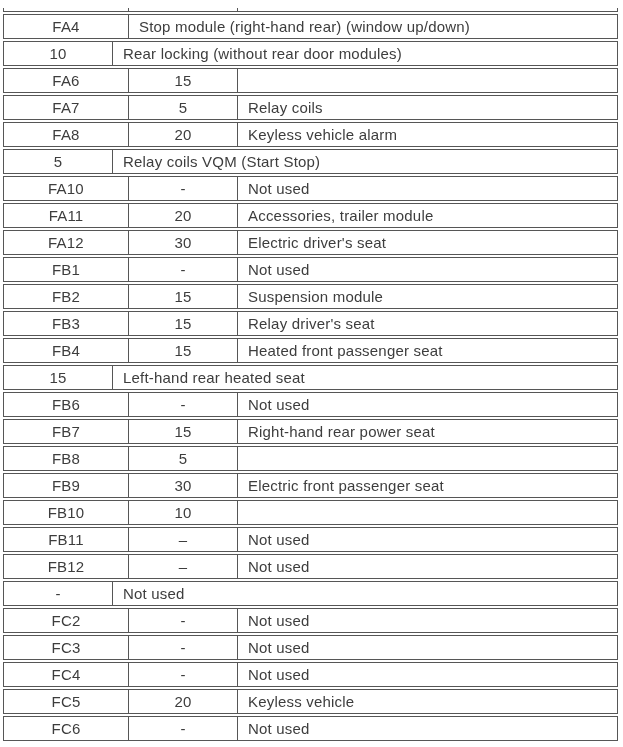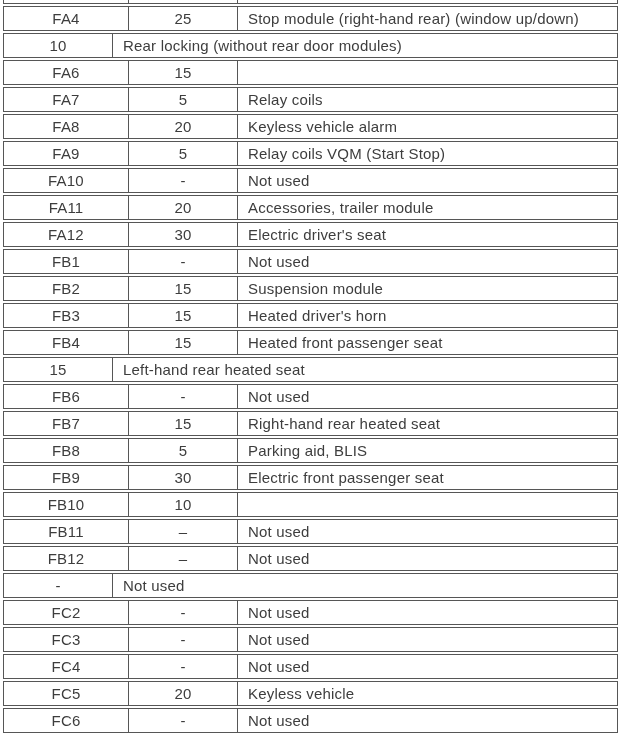--- a/index.html
+++ b/index.html
@@ -10,21 +10,21 @@
   * { box-sizing: border-box; margin: 0; padding: 0; }
   html, body {
     width: 623px;
     background: var(--bg-color);
     font-family: "Liberation Sans", sans-serif;
   }
   body { height: 747px; overflow: hidden; }
   .table-wrap {
     margin-left: 3px;
     width: 615px;
-    padding-top: 0;
+    padding-top: 8px;
   }
   
   .cut-row {
     height: 4px;
     border: 1px solid var(--border-color);
     border-top: none;
     margin-bottom: 2px;
     display: flex;
   }
   .cut-row .c1, .cut-row .c2 { height: 100%; }
@@ -66,21 +66,20 @@
 
 <div class="table-wrap">
   <div class="cut-row">
     <div class="c1"></div>
     <div class="c2"></div>
     <div class="c3"></div>
   </div>
   <div>
   <div class="fuse-row">
     <div class="c1">FA4</div>
-    <div class="c2">25</div>
     <div class="c3">Stop module (right-hand rear) (window up/down)</div>
   </div>
 
   <div class="fuse-row">
     <div class="c2">10</div>
     <div class="c3">Rear locking (without rear door modules)</div>
   </div>
 
   <div class="fuse-row">
     <div class="c1">FA6</div>
@@ -93,21 +92,20 @@
     <div class="c3">Relay coils</div>
   </div>
 
   <div class="fuse-row">
     <div class="c1">FA8</div>
     <div class="c2">20</div>
     <div class="c3">Keyless vehicle alarm</div>
   </div>
 
   <div class="fuse-row">
-    <div class="c1">FA9</div>
     <div class="c2">5</div>
     <div class="c3">Relay coils VQM (Start Stop)</div>
   </div>
 
   <div class="fuse-row">
     <div class="c1">FA10</div>
     <div class="c2">-</div>
     <div class="c3">Not used</div>
   </div>
 
@@ -131,21 +129,21 @@
 
   <div class="fuse-row">
     <div class="c1">FB2</div>
     <div class="c2">15</div>
     <div class="c3">Suspension module</div>
   </div>
 
   <div class="fuse-row">
     <div class="c1">FB3</div>
     <div class="c2">15</div>
-    <div class="c3">Heated driver's horn</div>
+    <div class="c3">Relay driver's seat</div>
   </div>
 
   <div class="fuse-row">
     <div class="c1">FB4</div>
     <div class="c2">15</div>
     <div class="c3">Heated front passenger seat</div>
   </div>
 
   <div class="fuse-row">
     <div class="c2">15</div>
@@ -154,27 +152,26 @@
 
   <div class="fuse-row">
     <div class="c1">FB6</div>
     <div class="c2">-</div>
     <div class="c3">Not used</div>
   </div>
 
   <div class="fuse-row">
     <div class="c1">FB7</div>
     <div class="c2">15</div>
-    <div class="c3">Right-hand rear heated seat</div>
+    <div class="c3">Right-hand rear power seat</div>
   </div>
 
   <div class="fuse-row">
     <div class="c1">FB8</div>
     <div class="c2">5</div>
-    <div class="c3">Parking aid, BLIS</div>
   </div>
 
   <div class="fuse-row">
     <div class="c1">FB9</div>
     <div class="c2">30</div>
     <div class="c3">Electric front passenger seat</div>
   </div>
 
   <div class="fuse-row">
     <div class="c1">FB10</div>

